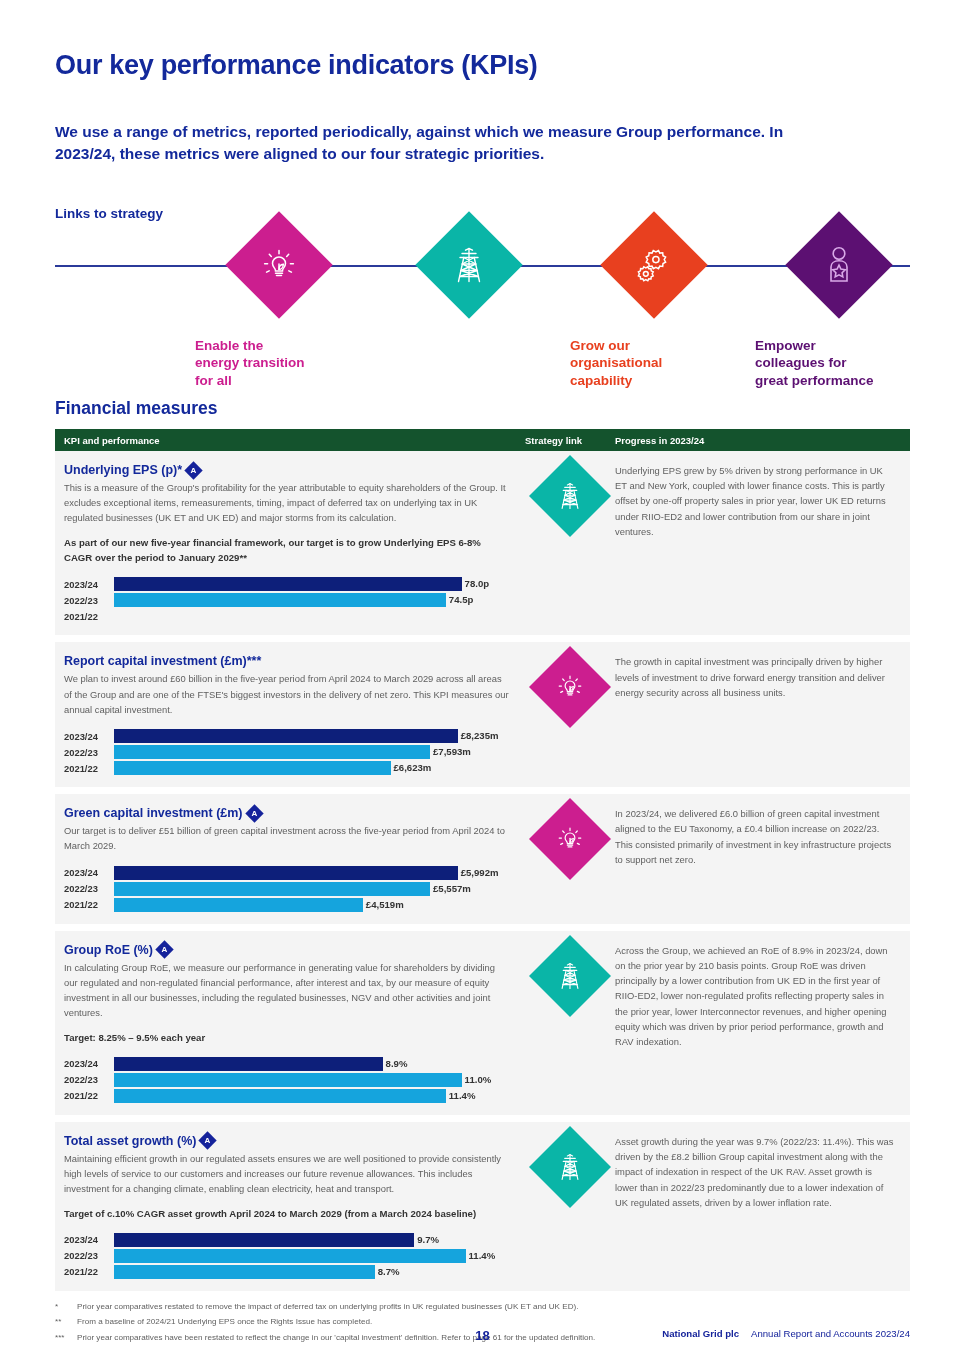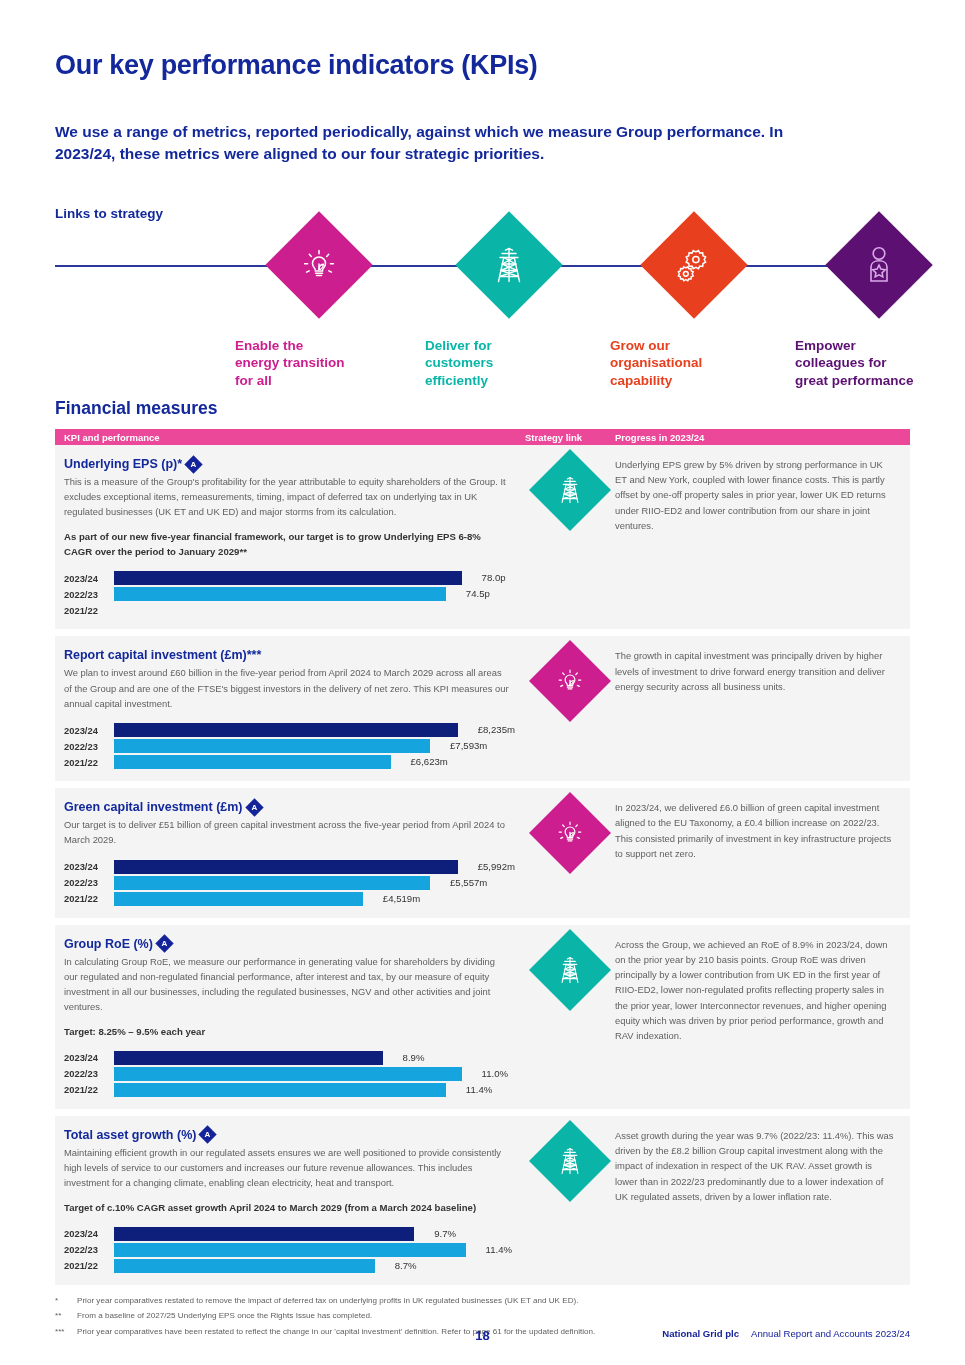--- a/index.html
+++ b/index.html
@@ -28,43 +28,43 @@
   
   .strategy-strip { position:relative; margin-top:32px; height:175px; }
   .links-label {
     color:#13299b; font-size:13.5px; font-weight:bold; line-height:1.3;
     position:absolute; left:0; top:8px; width:110px;
   }
   .strip-line {
     position:absolute; left:0; right:0; top:68px; height:2px; background:#2b3a9a;
   }
   .diamonds { position:absolute; left:0; right:0; top:0; }
-  .dia-item { position:absolute; width:186px; text-align:left;margin-left:40px; }
+  .dia-item { position:absolute; width:186px; text-align:left; }
   .dia-item:nth-child(1){ left:140px; }
   .dia-item:nth-child(2){ left:330px; }
   .dia-item:nth-child(3){ left:515px; }
   .dia-item:nth-child(4){ left:700px; }
   .diamond {
     width:76px; height:76px; transform:rotate(45deg);
     margin-left:46px; margin-top:30px;
     display:flex; align-items:center; justify-content:center;
   }
   .diamond > svg { transform:rotate(-45deg); }
   .dia-label { font-size:13.5px; font-weight:bold; line-height:1.28; margin-top:34px; }
 
   
   .section-title {
     color:#13299b; font-size:17.5px; font-weight:bold; margin:26px 0 10px 0;
   }
 
   
   .kpi-table { width:100%; }
   .kpi-head {
-    background:#ec4899; color:#ffffff;
-    display:flex; align-items:center; height:16px;
+    background:#14532d; color:#ffffff;
+    display:flex; align-items:center; height:22px;
     font-size:9.5px; font-weight:bold;
   }
   .kpi-head .c1 { flex:0 0 470px; padding-left:9px; }
   .kpi-head .c2 { flex:0 0 90px; }
   .kpi-head .c3 { flex:1; }
 
   .kpi-row { display:flex; background:#f4f4f4; margin-bottom:7px; padding:12px 0 10px 0; }
   .kpi-row .col-kpi { flex:0 0 470px; padding:0 16px 0 9px; }
   .kpi-row .col-link { flex:0 0 90px; display:flex; justify-content:center; align-items:flex-start; padding-top:4px; }
   .kpi-row .col-prog { flex:1; padding-right:14px; }
@@ -91,22 +91,22 @@
   }
   .link-diamond > svg { transform:rotate(-45deg); }
 
   
   .bars { margin-top:12px; }
   .bar-row { display:flex; align-items:center; height:14px; margin-bottom:2px; }
   .bar-label { flex:0 0 50px; font-size:9.4px; font-weight:bold; color:#333333; }
   .bar-track { position:relative; flex:1; height:14px; }
   .bar-fill { height:14px; }
   .bar-value {
-    position:absolute; top:0; font-size:9.6px; font-weight:normal; color:#333333;
-    line-height:14px; white-space:nowrap; padding-left:20px;
+    position:absolute; top:0; font-size:9.6px; font-weight:bold; color:#333333;
+    line-height:14px; white-space:nowrap; padding-left:3px;
   }
 
   
   .footnotes { margin-top:8px; }
   .fn { display:flex; font-size:8.1px; color:#5f5f5f; line-height:1.9; }
   .fn .mark { flex:0 0 22px; }
 
   
   .footer {
     position:absolute; left:55px; right:55px; bottom:26px;
@@ -158,23 +158,20 @@
             <g stroke="#ffffff" stroke-width="1.4" fill="none" stroke-linecap="round">
               <path d="M20 4.5v33"></path>
               <path d="M13 9.5h14M11 13.5h18"></path>
               <path d="M16.5 6.2 20 4.5l3.5 1.7"></path>
               <path d="M14.8 13.5 9.5 37.5M25.2 13.5l5.3 24"></path>
               <path d="M13.2 20h13.6M12 26.5h16M10.7 32.5h18.6"></path>
               <path d="M14.8 13.5 26.8 20M25.2 13.5 13.2 20M13.2 20l14.8 6.5M26.8 20 12 26.5M12 26.5l17.3 6M28 26.5l-17.3 6"></path>
             </g>
           </svg>
         </div>
-        <div class="dia-label" style="color:#0ab5a7; white-space:pre-line">Deliver for
-customers
-efficiently</div>
       </div>
 
       <div class="dia-item">
         <div class="diamond" style="background:#e8401f">
           <svg width="42" height="42" viewBox="0 0 42 42">
             <g stroke="#ffffff" stroke-width="1.5" fill="none">
               <path d="M25.5 6.5l1.3 2.6 2.9-.3.3 2.9 2.6 1.3-1.4 2.6 1.4 2.6-2.6 1.3-.3 2.9-2.9-.3-1.3 2.6-2.6-1.4-2.6 1.4-1.3-2.6-2.9.3-.3-2.9-2.6-1.3 1.4-2.6-1.4-2.6 2.6-1.3.3-2.9 2.9.3 1.3-2.6 2.6 1.4z"></path>
               <circle cx="22.9" cy="15.6" r="3.1"></circle>
               <path d="M14.8 22.8l1 2 2.2-.2.2 2.2 2 1-1 2 1 2-2 1-.2 2.2-2.2-.2-1 2-2-1.1-2 1.1-1-2-2.2.2-.2-2.2-2-1 1-2-1-2 2-1 .2-2.2 2.2.2 1-2 2 1.1z"></path>
               <circle cx="12.8" cy="29.8" r="2.4"></circle>
@@ -465,21 +462,21 @@
       </div>
   </div>
 
   <div class="footnotes">
       <div class="fn">
         <span class="mark">*</span>
         <span>Prior year comparatives restated to remove the impact of deferred tax on underlying profits in UK regulated businesses (UK ET and UK ED).</span>
       </div>
       <div class="fn">
         <span class="mark">**</span>
-        <span>From a baseline of 2027/25 Underlying EPS once the Rights Issue has completed.</span>
+        <span>From a baseline of 2024/21 Underlying EPS once the Rights Issue has completed.</span>
       </div>
       <div class="fn">
         <span class="mark">***</span>
         <span>Prior year comparatives have been restated to reflect the change in our 'capital investment' definition. Refer to page 61 for the updated definition.</span>
       </div>
     </div>
 
   <div class="footer">
     <div class="pg">18</div>
     <div class="right">

